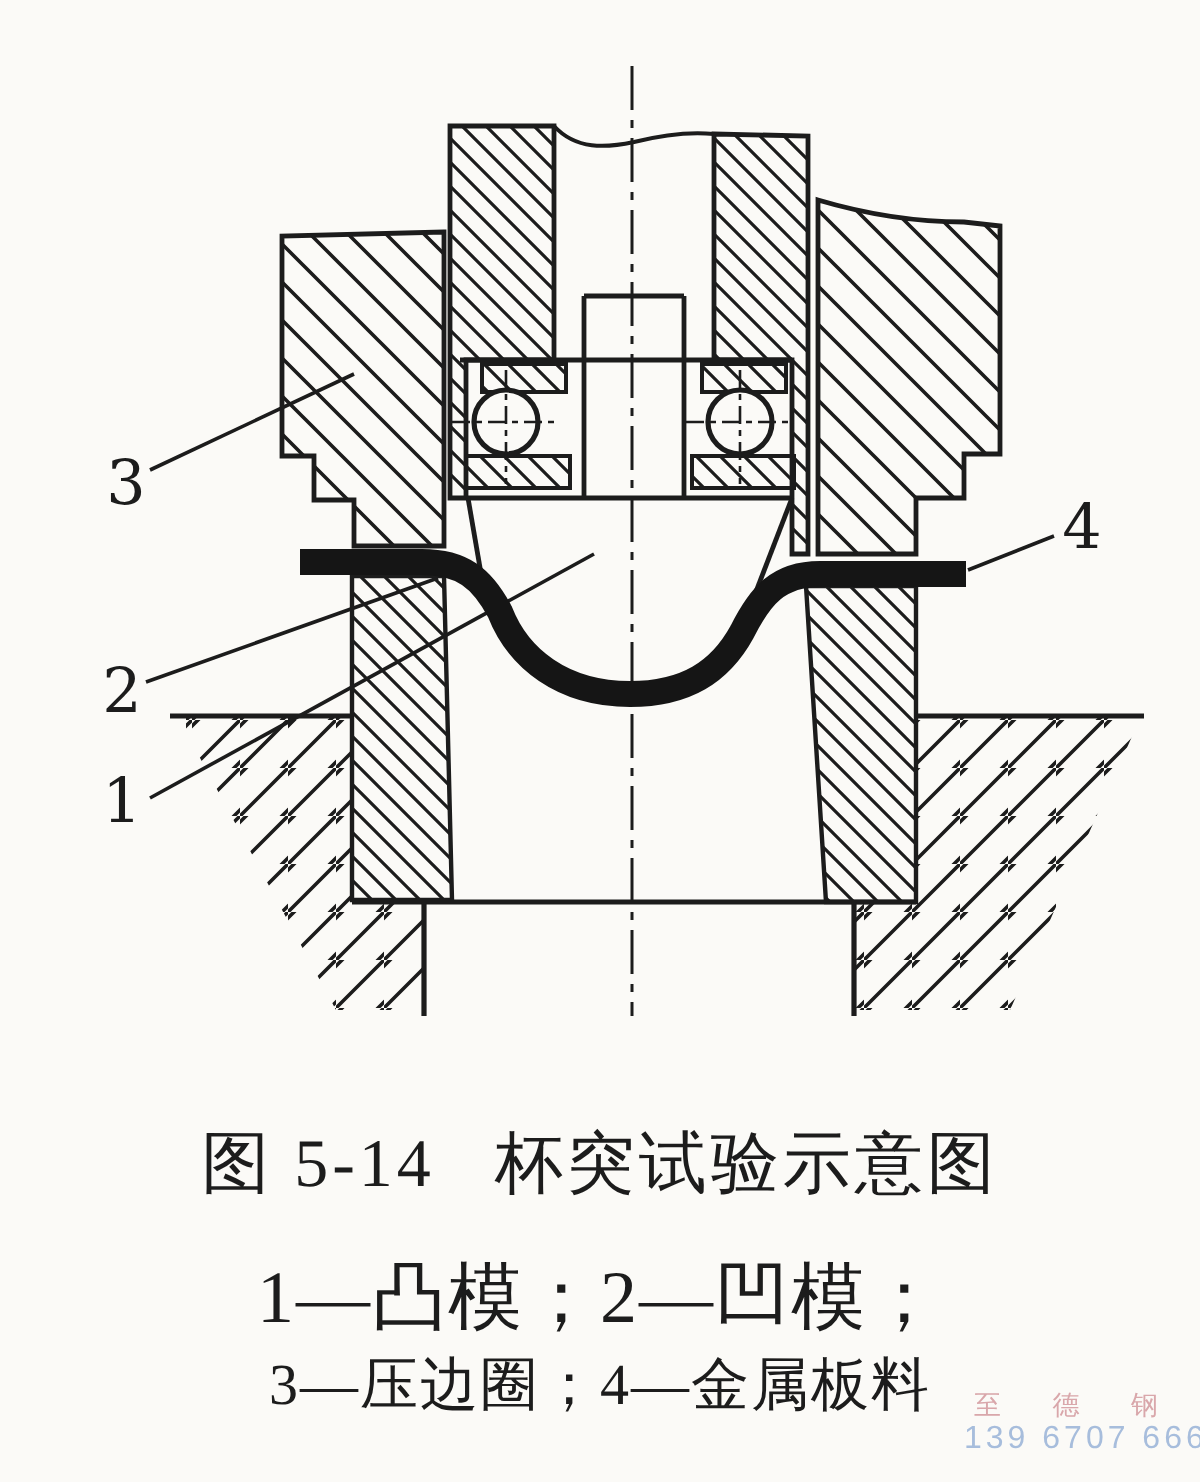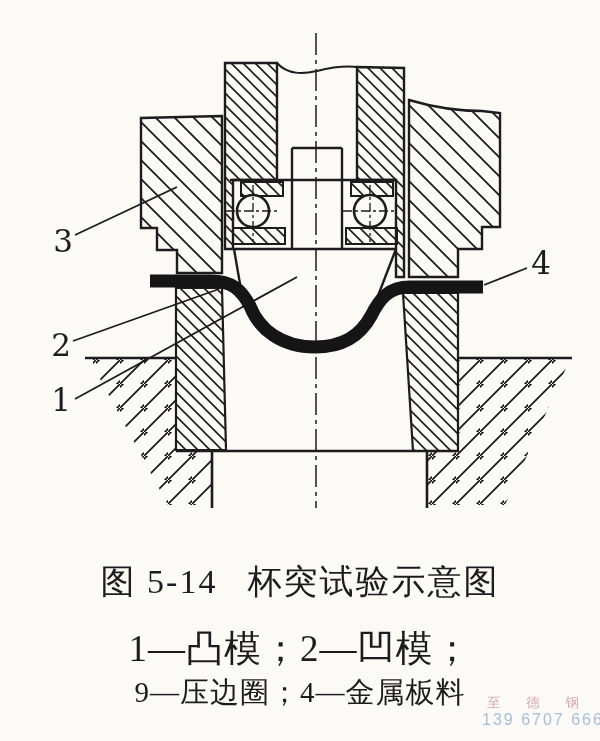--- a/index.html
+++ b/index.html
@@ -128,18 +128,18 @@
       <text x="61" y="356">2</text>
       <text x="63" y="252">3</text>
       <text x="541" y="274">4</text>
     </g>
   </svg>
 
   <div class="caption caption-title">
     <span>图 5-14</span><span class="gap"></span><span>杯突试验示意图</span>
   </div>
   <div class="caption caption-legend-1">1—凸模；2—凹模；</div>
-  <div class="caption caption-legend-2">9—压边圈；4—金属板料</div>
+  <div class="caption caption-legend-2">3—压边圈；4—金属板料</div>
 
   <div class="watermark wm-company">至 德 钢 业</div>
   <div class="watermark wm-phone">139 6707 6667</div>
 
 </div>
 
 </body></html>

